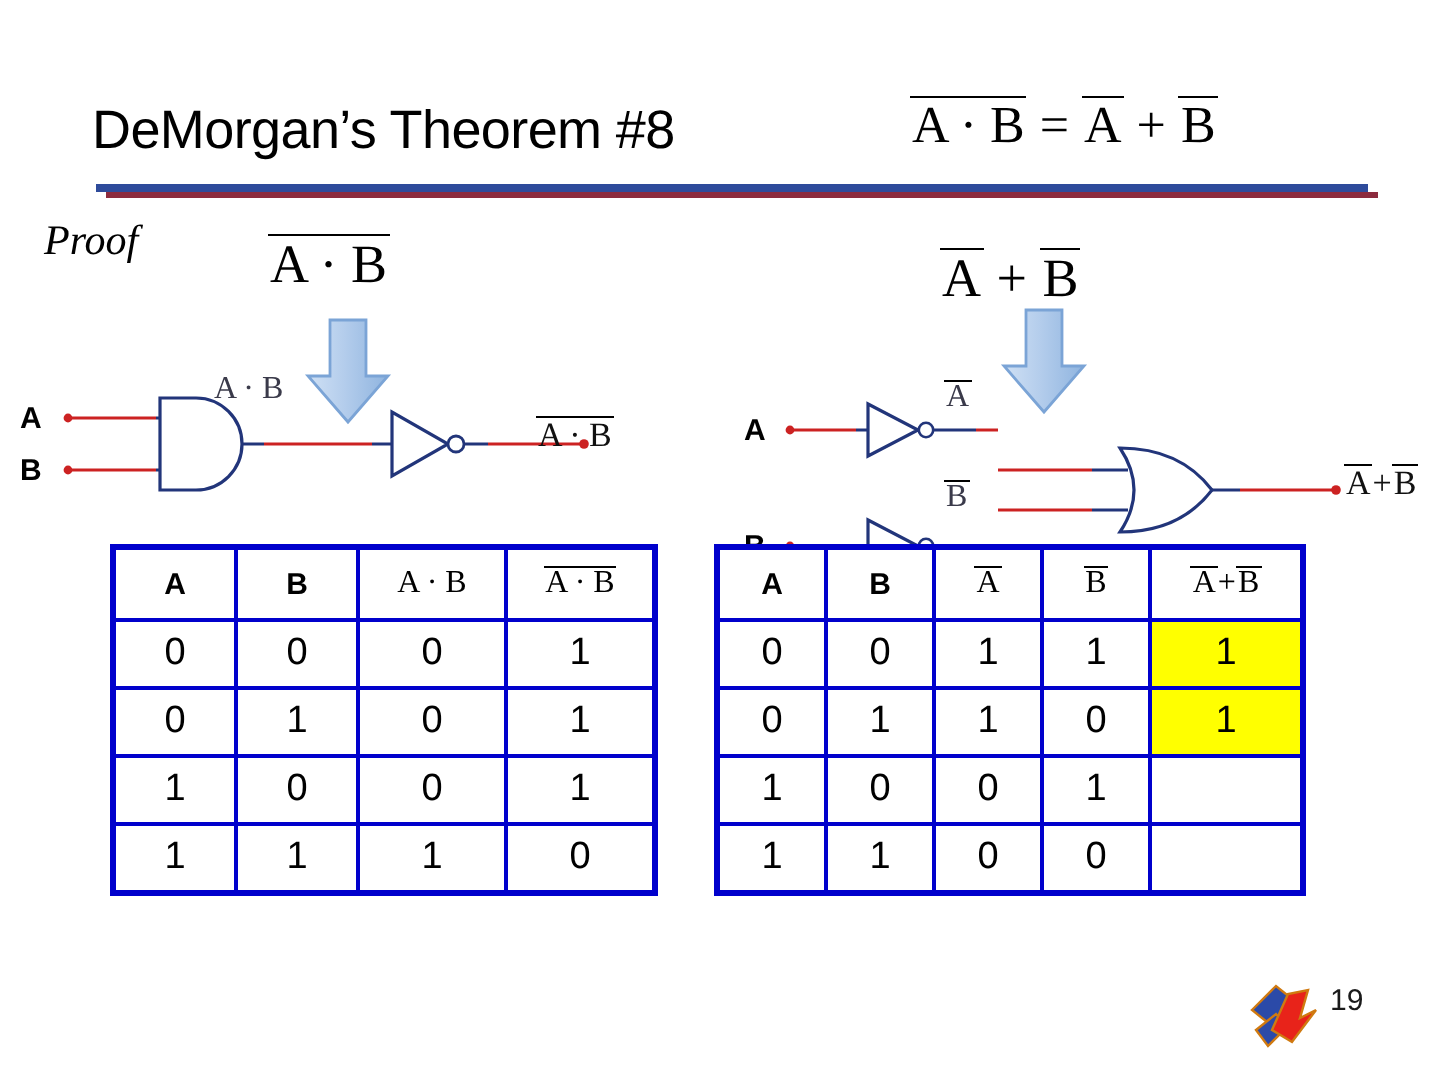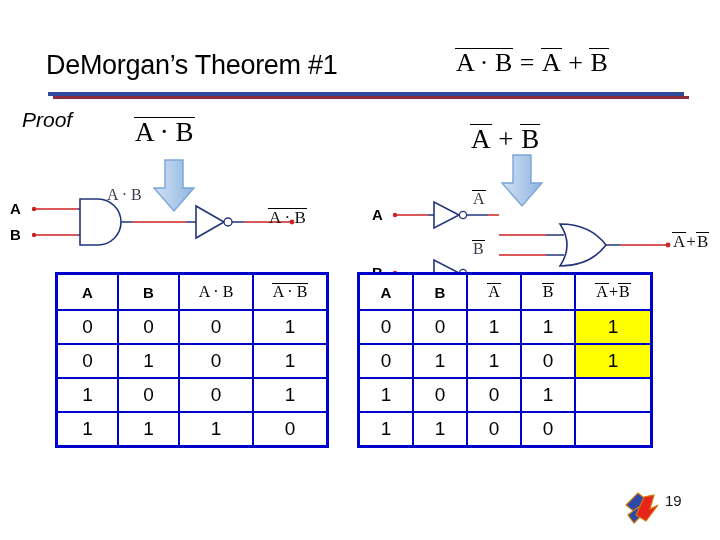--- a/index.html
+++ b/index.html
@@ -54,21 +54,21 @@
     background: #8c2b3e;
   }
 
   
   #proof-label {
     position: absolute;
     left: 22px;
     top: 108px;
     font-size: 21px;
     font-style: italic;
-    font-family: Liberation Sans, sans-serif;
+    font-family: Liberation Serif, serif;
   }
 
   
   .ovb {
     border-top: 1.6px solid #000;
     padding: 0 1px;
     display: inline-block;
     line-height: 1.06;
   }
   .eq {
@@ -169,21 +169,21 @@
     left: 665px;
     top: 492px;
     font-size: 15px;
     font-family: "Liberation Sans", sans-serif;
     color: #1a1a1a;
   }
 </style>
 </head>
 <body>
 
-<div id="slide-title">DeMorgan’s Theorem #1</div>
+<div id="slide-title">DeMorgan’s Theorem #8</div>
 
 <div id="title-equation">
   <span class="eq">
     <span class="ovb">A · B</span>
     <span>=</span>
     <span class="ovb">A</span>
     <span>+</span>
     <span class="ovb">B</span>
   </span>
 </div>

